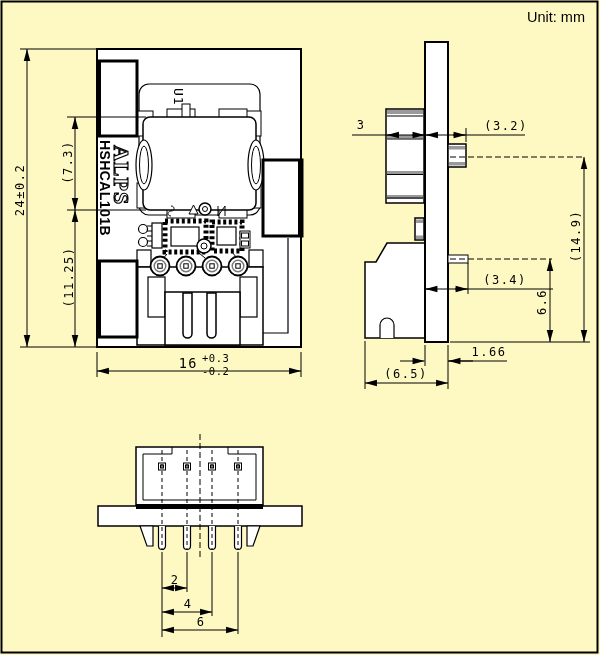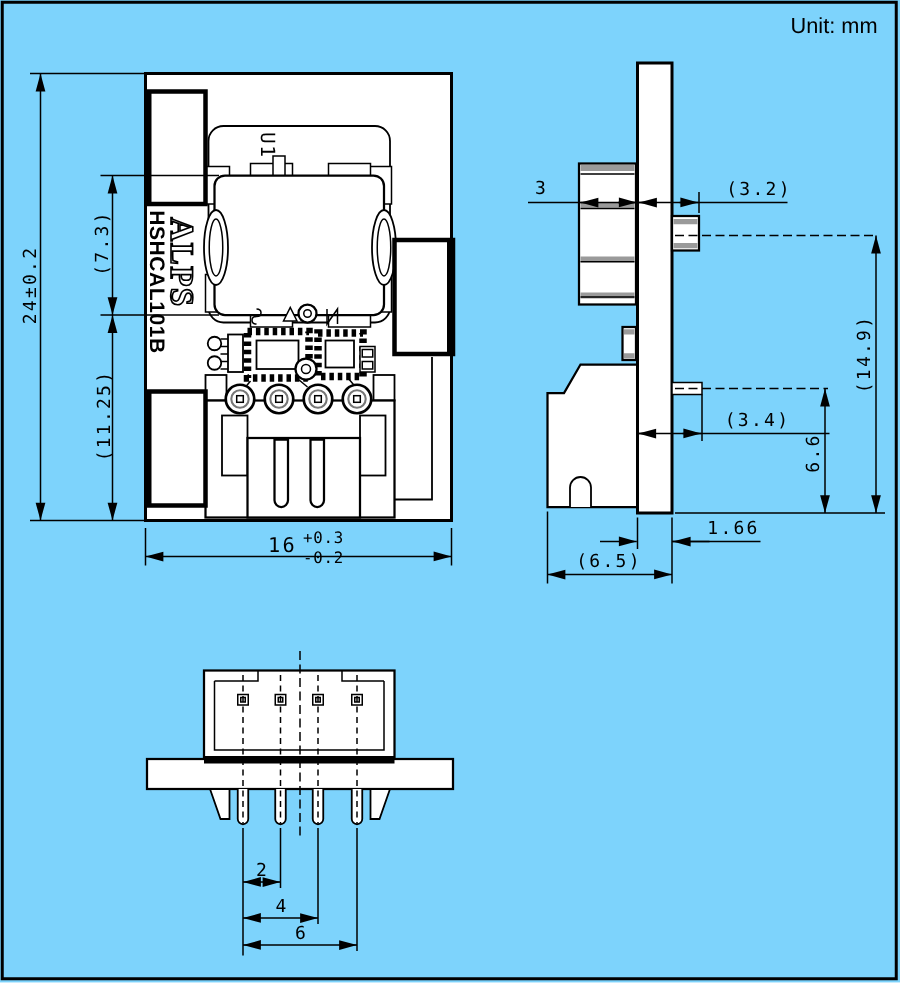--- a/index.html
+++ b/index.html
@@ -1,16 +1,16 @@
 <!DOCTYPE html>
 <html><head>
 <meta charset="utf-8">
 <style>
   html,body{margin:0;padding:0;background:#fff;}
-  .canvas{position:relative;width:600px;height:655px;background:#7dd3fc;font-family:"DejaVu Sans Mono","Liberation Mono",monospace;}
+  .canvas{position:relative;width:600px;height:655px;background:#fef9c3;font-family:"DejaVu Sans Mono","Liberation Mono",monospace;}
   svg{display:block;}
   .ln{stroke:#000;stroke-width:1;fill:none;}
   .ln12{stroke:#000;stroke-width:1.2;fill:none;}
   .ln15{stroke:#000;stroke-width:1.5;fill:none;}
   .ln2{stroke:#000;stroke-width:2;fill:none;}
   .wfill{fill:#fff;}
   .nofill{fill:none;}
   .thickpad{fill:#fff;stroke:#000;stroke-width:3;}
   .dim{font-family:"DejaVu Sans Mono","Liberation Mono",monospace;font-size:12px;letter-spacing:1.5px;fill:#000;}
   .dimsmall{font-family:"DejaVu Sans Mono","Liberation Mono",monospace;font-size:10.5px;letter-spacing:0.5px;fill:#000;}

